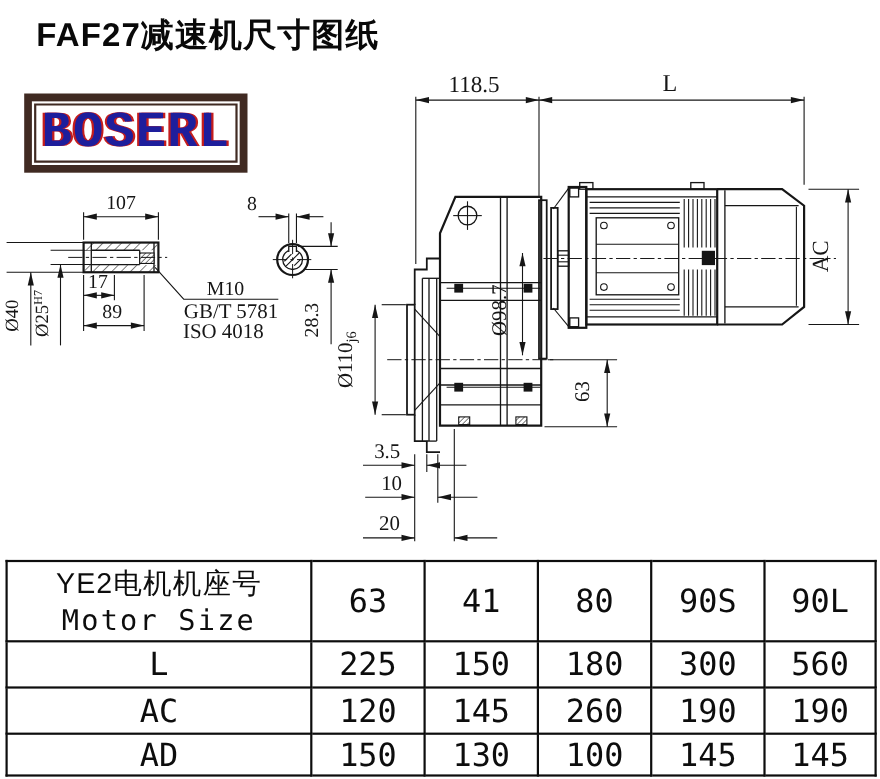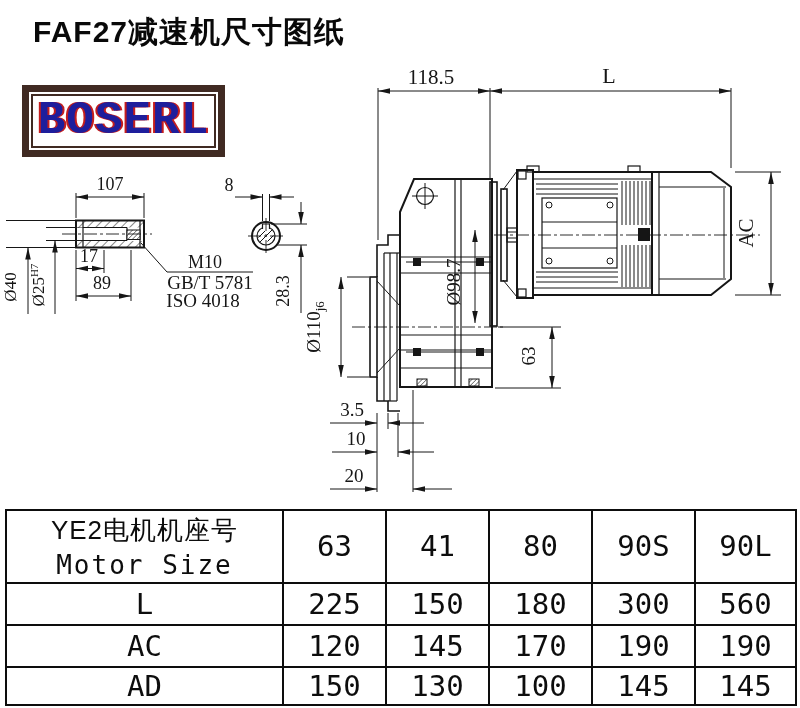--- a/index.html
+++ b/index.html
@@ -294,21 +294,21 @@
       <td>225</td>
       <td>150</td>
       <td>180</td>
       <td>300</td>
       <td>560</td>
     </tr>
     <tr style="height:40px">
       <td>AC</td>
       <td>120</td>
       <td>145</td>
-      <td>170</td>
+      <td>260</td>
       <td>190</td>
       <td>190</td>
     </tr>
     <tr style="height:29px">
       <td>AD</td>
       <td>150</td>
       <td>130</td>
       <td>100</td>
       <td>145</td>
       <td>145</td>

